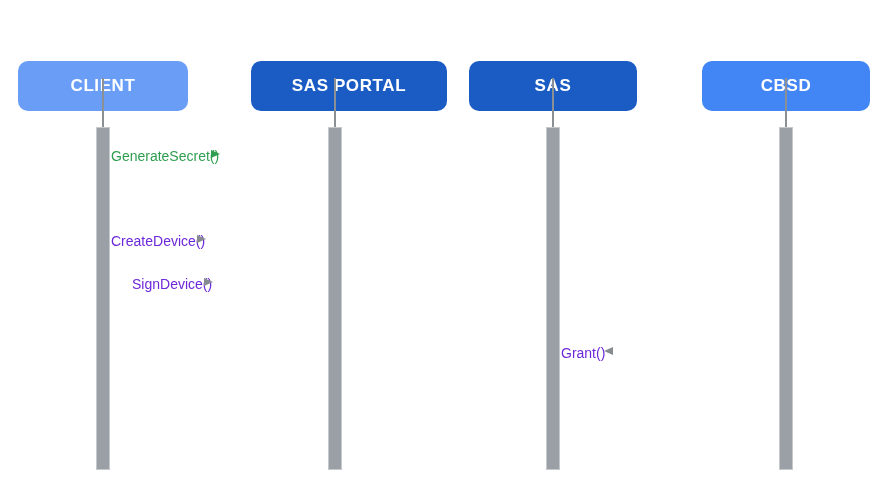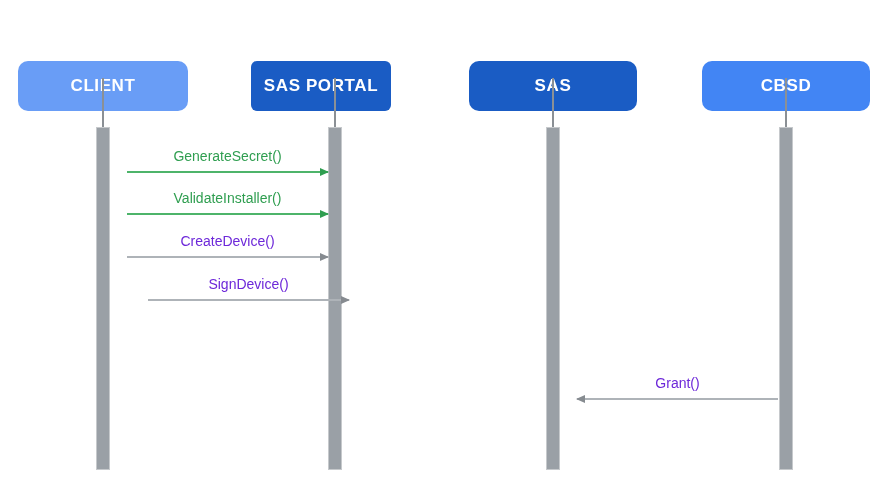--- a/index.html
+++ b/index.html
@@ -25,21 +25,21 @@
     justify-content: center;
     margin-top: 33px;
   }
   .actor-label {
     color: #ffffff;
     font-size: 17px;
     font-weight: bold;
     letter-spacing: 0.6px;
   }
   .actor-client     { left: 18px;  width: 170px; background: #699df6; }
-  .actor-sas-portal { left: 251px; width: 140px; background: #1a5cc4; border-radius: 6px; }
+  .actor-sas-portal { left: 251px; width: 196px; background: #1a5cc4; }
   .actor-sas        { left: 469px; width: 168px; background: #1a5cc4; }
   .actor-cbsd       { left: 702px; width: 168px; background: #4285f4; }
 
   
   .lifeline {
     position: absolute;
     top: 78px;
     height: 49px;
     width: 2px;
     background: #8b9095;
@@ -60,22 +60,21 @@
   }
   .activation-client     { left: 96px; }
   .activation-sas-portal { left: 328px; }
   .activation-sas        { left: 546px; }
   .activation-cbsd       { left: 779px; }
 
   
   .message {
     position: absolute;
     display: flex;
-    flex-direction: column;
-    padding-left: 16px;
+    flex-direction: row;
   }
   .message-ltr { left: 111px; width: 217px; }
   .message-rtl { left: 561px; width: 217px; }
 
   .msg-label {
     text-align: center;
     font-size: 14px;
     line-height: 18px;
   }
   .msg-green .msg-label { color: #2f9e50; }
@@ -102,21 +101,21 @@
   .msg-green.message-ltr .arrowhead { border-left: 9px solid #2f9e50; }
   .msg-gray.message-ltr  .arrowhead { border-left: 9px solid #868b90; }
   .msg-gray.message-rtl  .arrowhead { border-right: 9px solid #868b90; }
 
   
   .msg-1 { top: 147px; }
   .msg-2 { top: 189px; }
   .msg-3 { top: 232px; }
   .msg-4 { top: 275px; margin-left: 21px; }
   .msg-5 { top: 321px; }
-  .msg-6 { top: 374px; }
+  .msg-6 { top: 344px; }
 </style>
 </head>
 <body>
 
 <div class="canvas">
 
   <div class="actor-box actor-client">
     <span class="actor-label">CLIENT</span>
   </div>
   <div class="actor-box actor-sas-portal">
@@ -139,26 +138,20 @@
   <div class="activation activation-sas"></div>
   <div class="activation activation-cbsd"></div>
 
   <div class="message message-ltr msg-green msg-1">
     <span class="msg-label">GenerateSecret()</span>
     <div class="msg-line">
       <div class="arrowhead"></div>
     </div>
   </div>
 
-  <div class="message message-ltr msg-green msg-2">
-    <span class="msg-label">ValidateInstaller()</span>
-    <div class="msg-line">
-      <div class="arrowhead"></div>
-    </div>
-  </div>
 
   <div class="message message-ltr msg-gray msg-3">
     <span class="msg-label">CreateDevice()</span>
     <div class="msg-line">
       <div class="arrowhead"></div>
     </div>
   </div>
 
   <div class="message message-ltr msg-gray msg-4">
     <span class="msg-label">SignDevice()</span>

